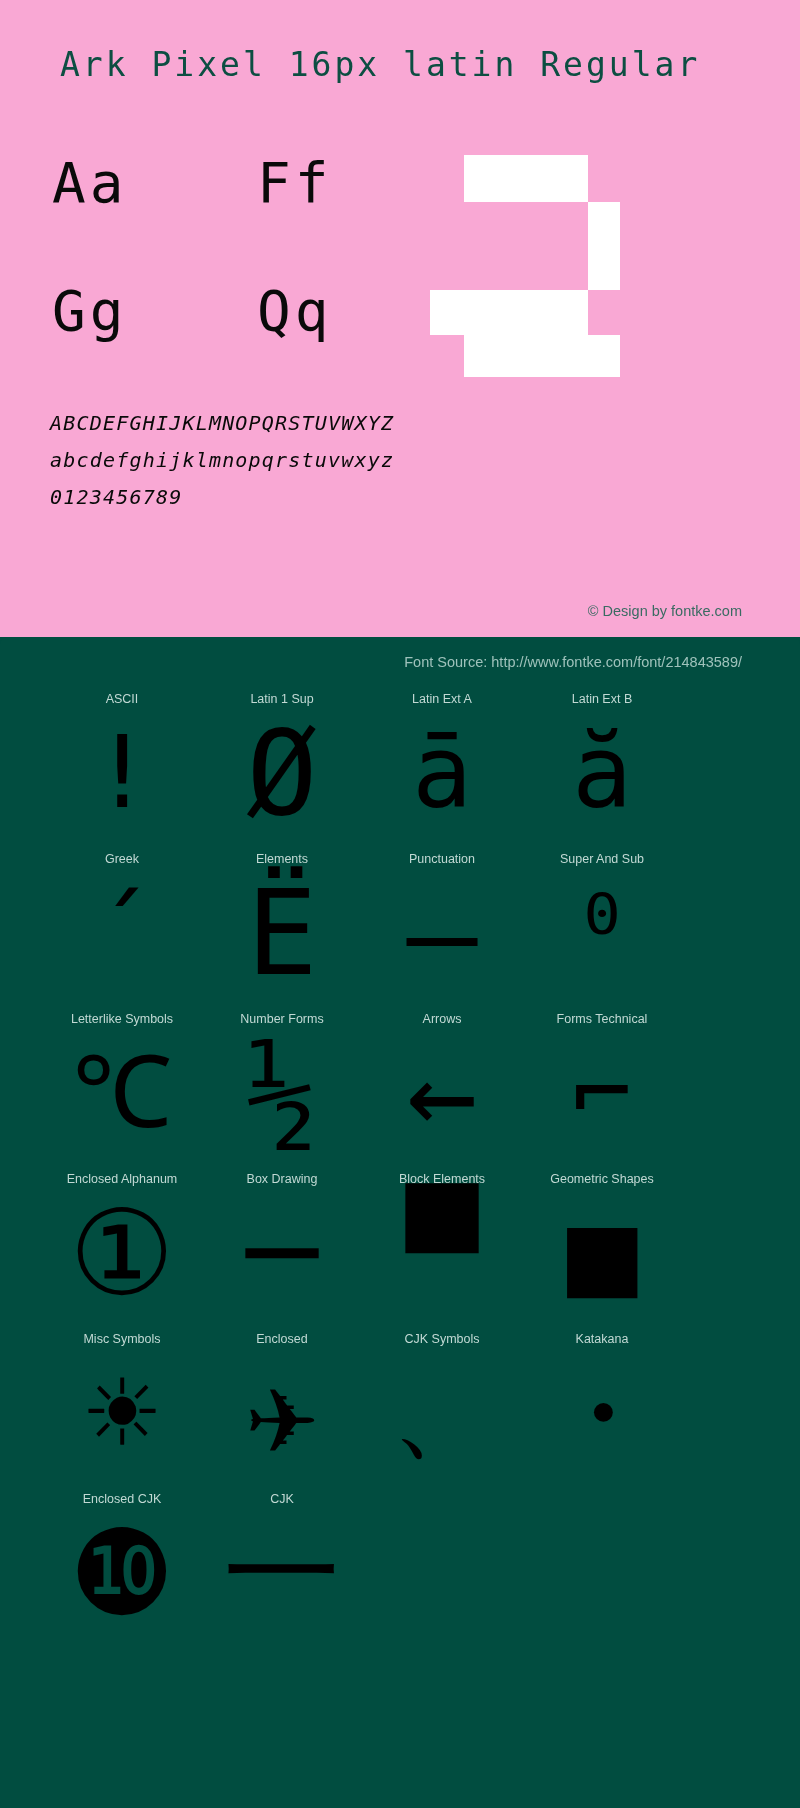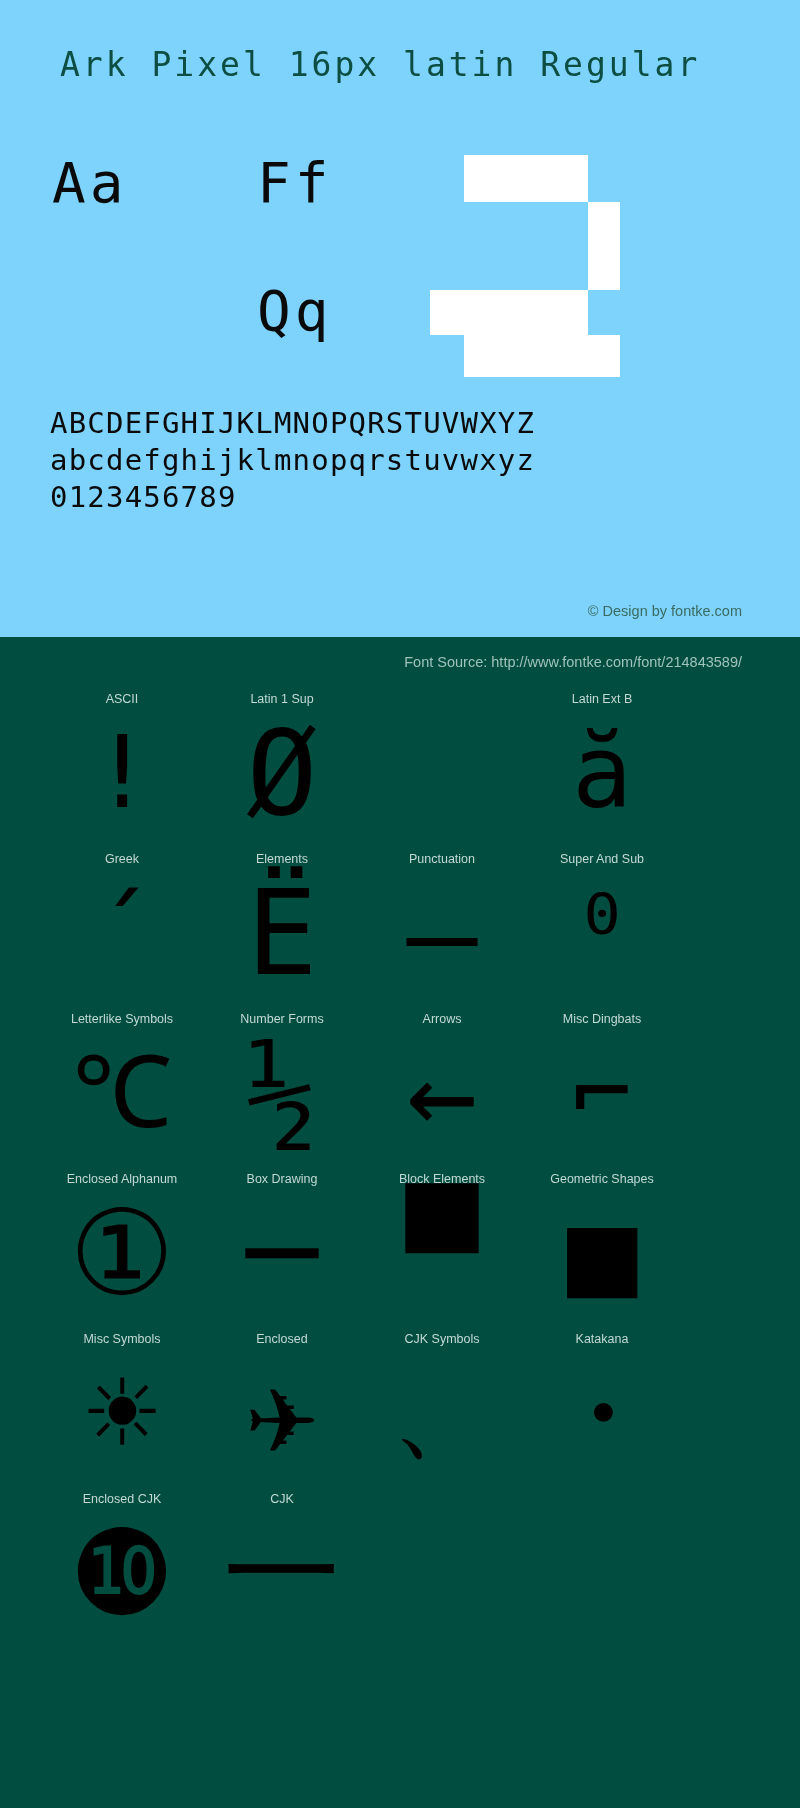--- a/index.html
+++ b/index.html
@@ -9,21 +9,21 @@
     font-family: "Liberation Sans", sans-serif;
     background: #014d40;
     overflow: hidden;
   }
   .page { position: relative; width: 800px; height: 1808px; }
 
   
   .top-panel {
     position: absolute; left: 0; top: 0;
     width: 800px; height: 637px;
-    background: #7dd3fc;
+    background: #f9a8d4;
     overflow: hidden;
   }
 
   .font-title {
     position: absolute; left: 60px; top: 45px;
     font-family: "DejaVu Sans Mono", "Liberation Mono", monospace;
     font-size: 33px;
     letter-spacing: 3px;
     color: #0d4e42;
     white-space: nowrap;
@@ -56,25 +56,26 @@
   }
   .big-glyph .px { position: absolute; background: #ffffff; }
 
   
   .alpha-rows {
     position: absolute; left: 50px; top: 405px;
     width: 700px;
   }
   .alpha-line {
     font-family: "DejaVu Sans Mono", "Liberation Mono", monospace;
-    font-size: 29px;
+    font-size: 20px;
     letter-spacing: 1.2px;
     color: #0a0a0a;
     line-height: 37px;
     white-space: nowrap;
+    font-style: italic;
   }
 
   .copyright {
     position: absolute; right: 58px; top: 603px;
     font-size: 14.5px;
     color: #3a6b62;
     white-space: nowrap;
   }
 
   
@@ -136,20 +137,21 @@
 
 <div class="page">
 
   <div class="top-panel">
 
     <div class="font-title">Ark Pixel 16px latin Regular</div>
 
     <div class="sample-grid">
       <div class="sample-cell sc-r0 sc-c0">Aa</div>
       <div class="sample-cell sc-r0 sc-c1">Ff</div>
+      <div class="sample-cell sc-r1 sc-c0">Gg</div>
       <div class="sample-cell sc-r1 sc-c1">Qq</div>
     </div>
 
     <div class="big-glyph">
       <i class="px" style="left:34px;  top:0px;   width:124px; height:47px;"></i>
       <i class="px" style="left:158px; top:47px;  width:32px;  height:88px;"></i>
       <i class="px" style="left:34px;  top:135px; width:124px; height:45px;"></i>
       <i class="px" style="left:0px;   top:135px; width:34px;  height:45px;"></i>
       <i class="px" style="left:34px;  top:180px; width:156px; height:42px;"></i>
     </div>
@@ -169,20 +171,24 @@
     <div class="ranges" id="ranges-root">
         <div class="range-row">
           <div class="range-cell rc0">
             <div class="range-label">ASCII</div>
             <div class="range-glyph g-lg">!</div>
           </div>
           <div class="range-cell rc1">
             <div class="range-label">Latin 1 Sup</div>
             <div class="range-glyph g-xl">Ø</div>
           </div>
+          <div class="range-cell rc2">
+            <div class="range-label">Latin Ext A</div>
+            <div class="range-glyph g-lg">ā</div>
+          </div>
           <div class="range-cell rc3">
             <div class="range-label">Latin Ext B</div>
             <div class="range-glyph g-lg">ă</div>
           </div>
         </div>
         <div class="range-row">
           <div class="range-cell rc0">
             <div class="range-label">Greek</div>
             <div class="range-glyph g-lg">΄</div>
           </div>
@@ -206,21 +212,21 @@
           </div>
           <div class="range-cell rc1">
             <div class="range-label">Number Forms</div>
             <div class="range-glyph g-xl">½</div>
           </div>
           <div class="range-cell rc2">
             <div class="range-label">Arrows</div>
             <div class="range-glyph g-xl">←</div>
           </div>
           <div class="range-cell rc3">
-            <div class="range-label">Misc Dingbats</div>
+            <div class="range-label">Forms Technical</div>
             <div class="range-glyph g-lg">⌐</div>
           </div>
         </div>
         <div class="range-row">
           <div class="range-cell rc0">
             <div class="range-label">Enclosed Alphanum</div>
             <div class="range-glyph g-xl">①</div>
           </div>
           <div class="range-cell rc1">
             <div class="range-label">Box Drawing</div>

